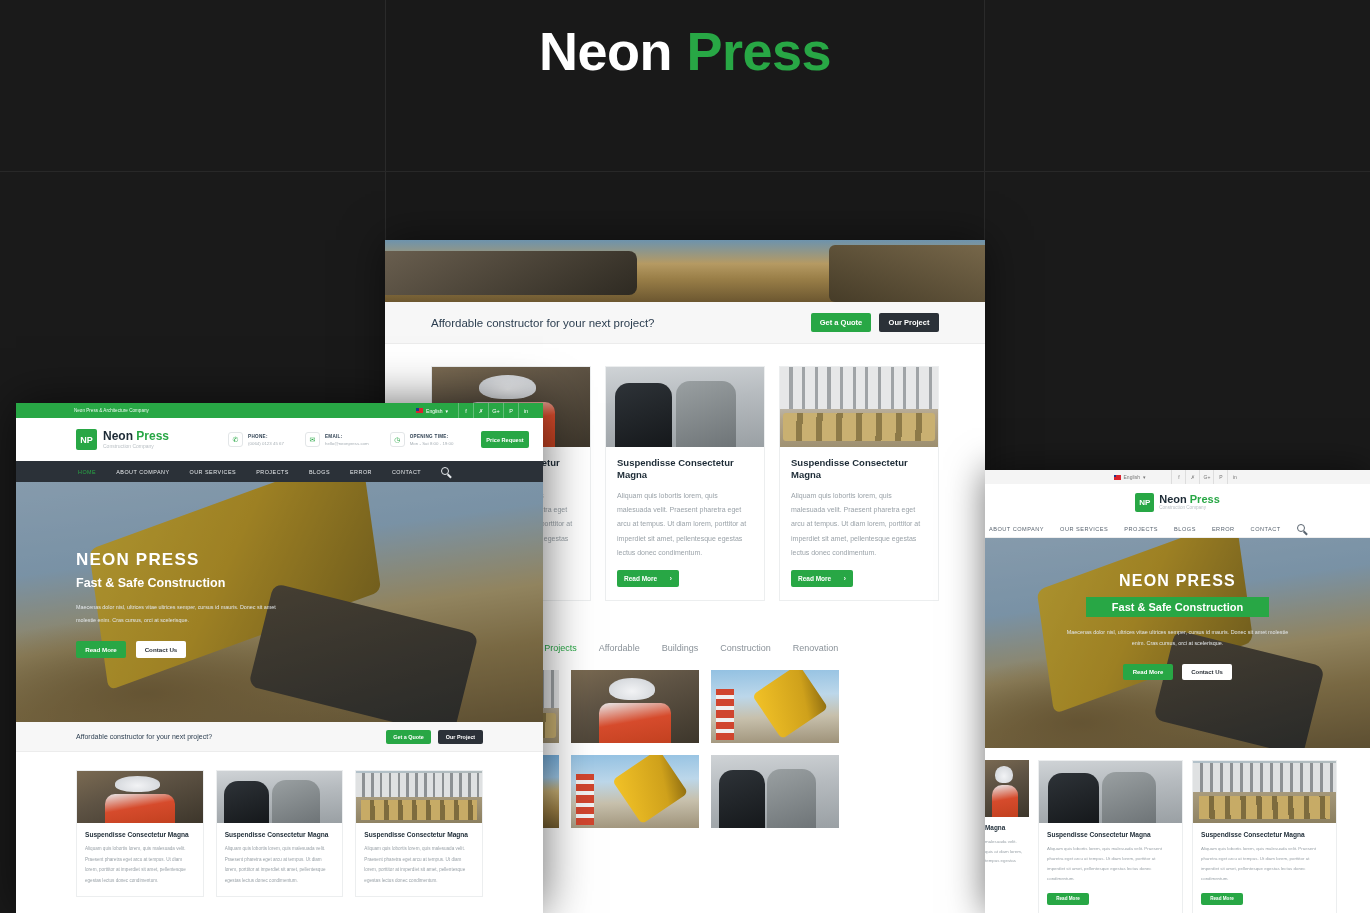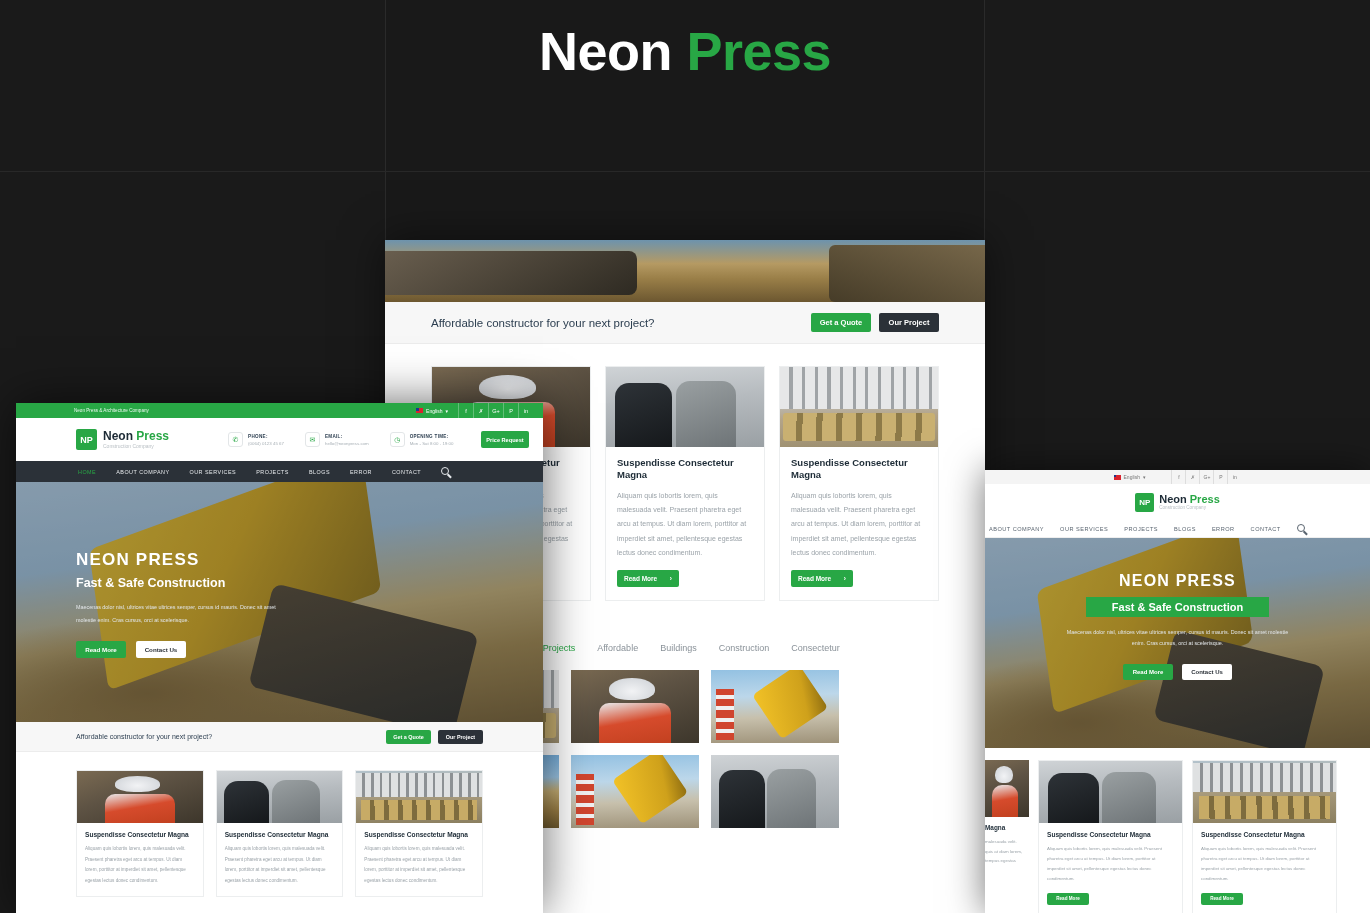--- a/index.html
+++ b/index.html
@@ -247,21 +247,21 @@
       </div>
     </div>
   </div>
 
   <div class="proj" style="padding:16px 46px 0;">
     <div class="filters" style="gap:22px;font-size:9px;justify-content:center;">
       <span class="act">All Projects</span>
       <span>Affordable</span>
       <span>Buildings</span>
       <span>Construction</span>
-      <span>Consectetur</span>
+      <span>Renovation</span>
     </div>
     <div class="grid" style="gap:12px;margin-top:17px;">
       <div class="gcell" style="width:128px;height:73px;">
           <div class="ph ph-site"></div>
         </div>
       <div class="gcell" style="width:128px;height:73px;">
           <div class="ph ph-worker"></div>
         </div>
       <div class="gcell" style="width:128px;height:73px;">
           <div class="ph ph-crane"></div>

